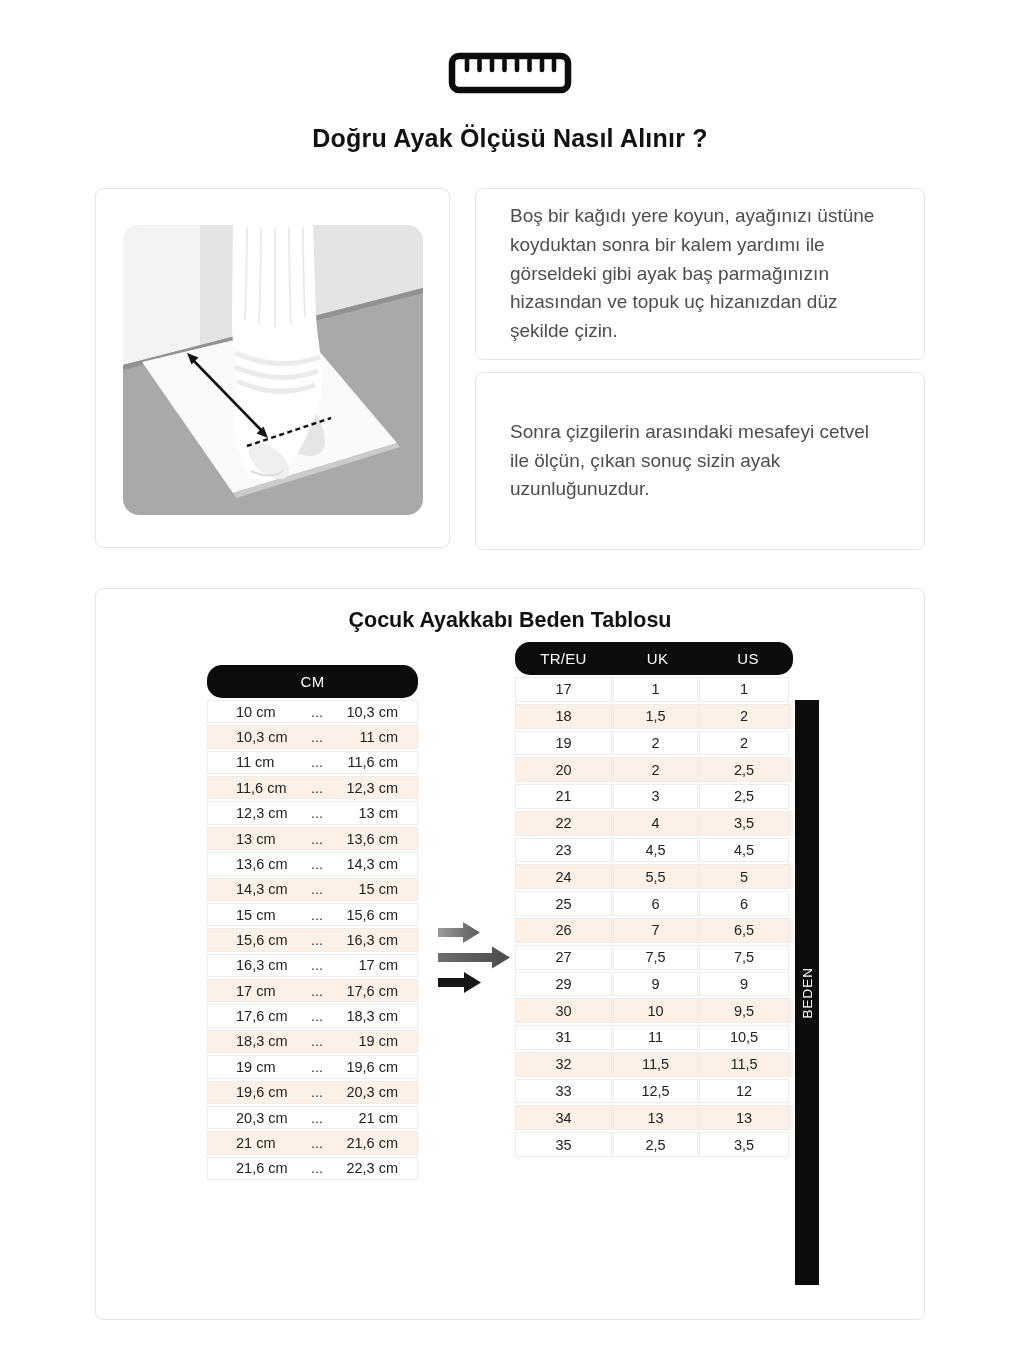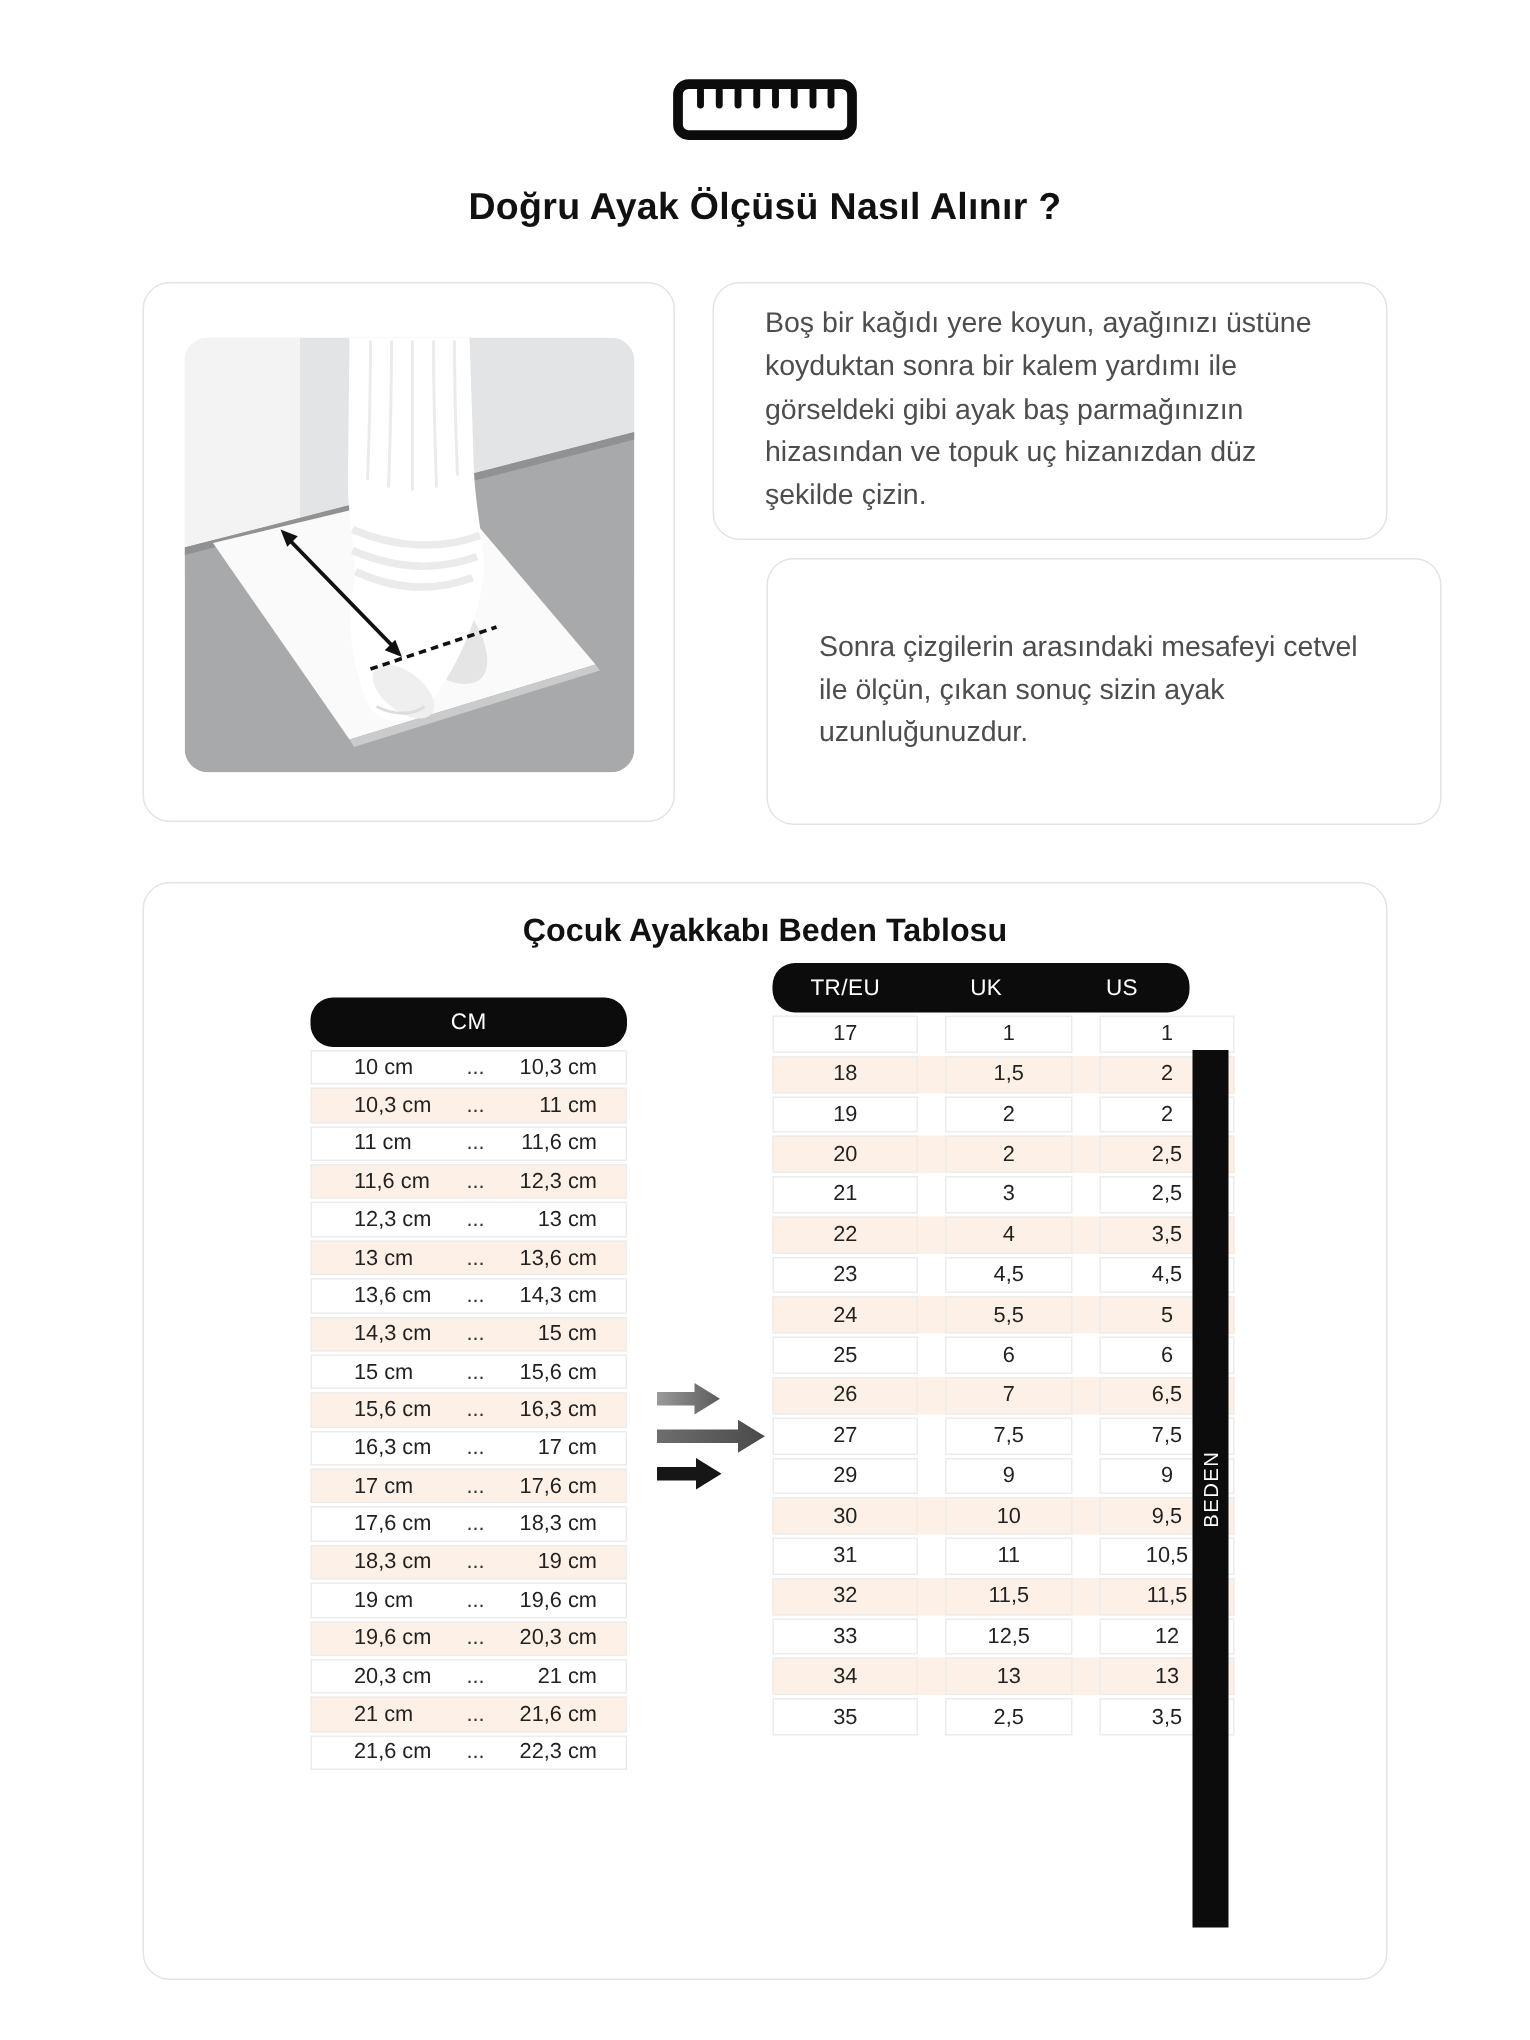--- a/index.html
+++ b/index.html
@@ -19,30 +19,30 @@
   }
   .abs{position:absolute;}
 
   
   .ruler-wrap{left:0;right:0;top:52px;display:flex;justify-content:center;}
   .page-title{
     left:0;right:0;top:124px;text-align:center;
     font-size:25px;font-weight:bold;color:#111;letter-spacing:.2px;
   }
   .card{
-    background:#fff;border:1.5px solid var(--card-border);border-radius:18px;
+    background:#fff;border:1.5px solid var(--card-border);border-radius:8px;
   }
   .image-card{left:95px;top:188px;width:355px;height:360px;}
   .photo{
     position:absolute;left:27px;top:36px;width:300px;height:290px;
     border-radius:16px;overflow:hidden;
   }
   .text-card{left:475px;width:450px;display:flex;align-items:center;}
   .text-card.c1{top:188px;height:172px;}
-  .text-card.c2{top:372px;height:178px;margin-left:36px;}
+  .text-card.c2{top:372px;height:178px;}
   .text-card p{
     padding:0 34px;font-size:19px;line-height:1.52;color:var(--para);
   }
 
   
   .table-card{left:95px;top:588px;width:830px;height:732px;}
   .section-title{
     left:0;right:0;top:608px;text-align:center;
     font-size:21.5px;font-weight:bold;color:#111;
   }
@@ -60,21 +60,21 @@
   
   .cm-table{left:207px;top:665px;width:211px;}
   .cm-row{grid-template-columns:1fr auto 1fr;padding:0 19px 0 28px;}
   .cm-row .from{text-align:left;}
   .cm-row .dots{text-align:center;color:#333;}
   .cm-row .to{text-align:right;}
   
   .size-table{left:515px;top:642px;width:278px;}
   .size-table .thead{display:grid;grid-template-columns:97px 85px 90px;column-gap:3px;}
   .size-table .thead span{text-align:center;}
-  .size-row{grid-template-columns:97px 85px 90px;column-gap:18px;background:transparent;border:none;}
+  .size-row{grid-template-columns:97px 85px 90px;column-gap:1px;background:transparent;border:none;}
   .size-row span{
     display:flex;align-items:center;justify-content:center;height:100%;
     border:1px solid var(--row-border);background:#fff;
   }
   .size-row.alt span{background:var(--row-alt);}
   
   .beden{
     left:795px;top:700px;width:24px;height:585px;background:var(--ink);
     display:flex;align-items:center;justify-content:center;
   }

